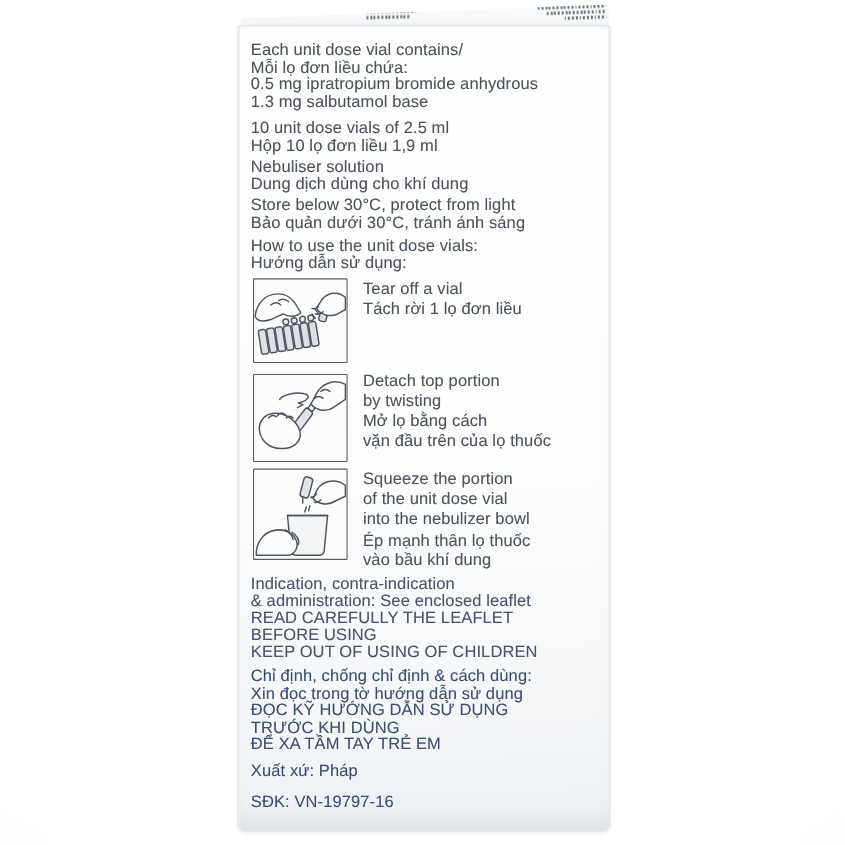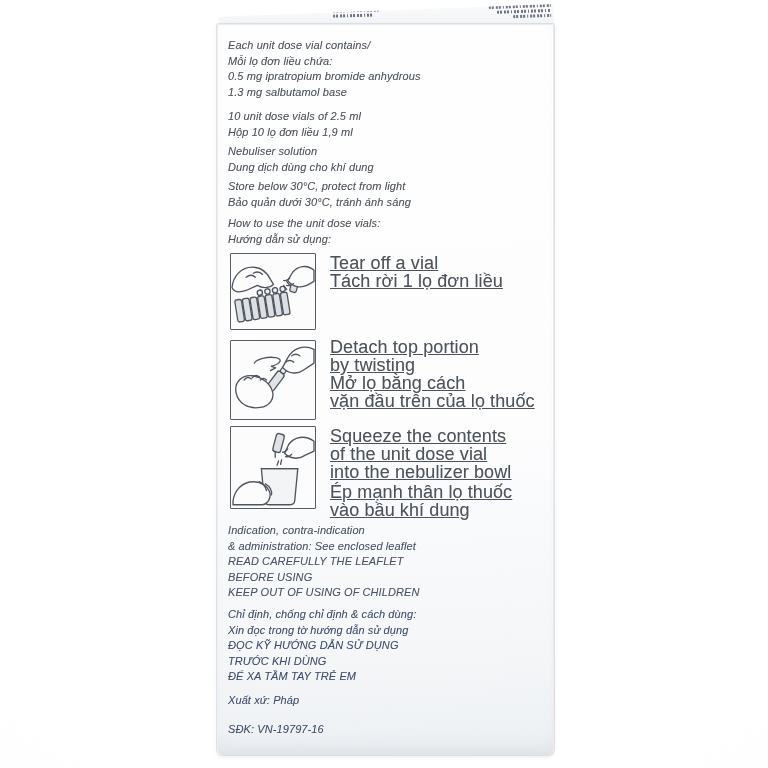--- a/index.html
+++ b/index.html
@@ -36,23 +36,23 @@
     box-shadow:
       inset 0 1px 0 #e9ebed,
       inset 1px 0 0 #eef0f2,
       inset -1px 0 0 #e7e9ec,
       inset 0 -16px 20px -12px rgba(185,193,203,.40),
       0 0 0 1px rgba(203,207,213,.55),
       0 2px 4px rgba(168,175,184,.25);
     color:#4d535c;
     text-shadow:0 0 .5px rgba(77,83,92,.30);
   }
-  .para{position:absolute;left:11px;font-size:11px;line-height:15.5px;letter-spacing:.1px;font-style:italic;}
+  .para{position:absolute;left:11px;font-size:15px;line-height:15.5px;letter-spacing:.1px;}
   .ln{white-space:pre;}
-  .step-text{position:absolute;font-size:18px;line-height:18px;letter-spacing:.1px;text-decoration:underline;}
+  .step-text{position:absolute;font-size:15px;line-height:18px;letter-spacing:.1px;}
   .step-vi-gap{margin-top:2px;}
   .pict-frame{
     position:absolute;left:13px;border:1.4px solid #565c64;background:#fcfcfd;
     box-sizing:border-box;border-radius:1px;
   }
   .pict-frame svg{display:block;width:100%;height:100%;}
   .ink-caps{color:#4a5464;}
   .ink-blue{color:#3f4e6d;}
 </style>
 </head>
@@ -168,21 +168,21 @@
           </g>
           <path d="M47 31 l-1.5 4 M50 30 l-1 4"></path>
           <path d="M82 13 C73 7 62 9 57 16 L53 24 C58 29 67 30 73 26 L82 22 Z" fill="#fcfcfd"></path>
           <path d="M56 20 q-2 3 -5 3 M60 25 q-3 3 -6 2"></path>
           <path d="M2 68 C3 58 11 50 22 50 C30 50 36 54 38 59 C40 64 37 70 31 71 L2 71 Z" fill="#fcfcfd"></path>
           <path d="M34 52 q7 4 6 10 M28 50 q6 3 7 8"></path>
         </g>
       </svg>
     </div>
     <div class="step-text" style="left:113px;top:403px">
-      <div class="ln">Squeeze the contents</div>
+      <div class="ln">Squeeze the portion</div>
       <div class="ln">of the unit dose vial</div>
       <div class="ln">into the nebulizer bowl</div>
       <div class="step-vi-gap">
         <div class="ln">Ép mạnh thân lọ thuốc</div>
         <div class="ln">vào bầu khí dung</div>
       </div>
     </div>
 
     <div class="para ink-caps" style="top:499px">
       <div class="ln">Indication, contra-indication</div>

